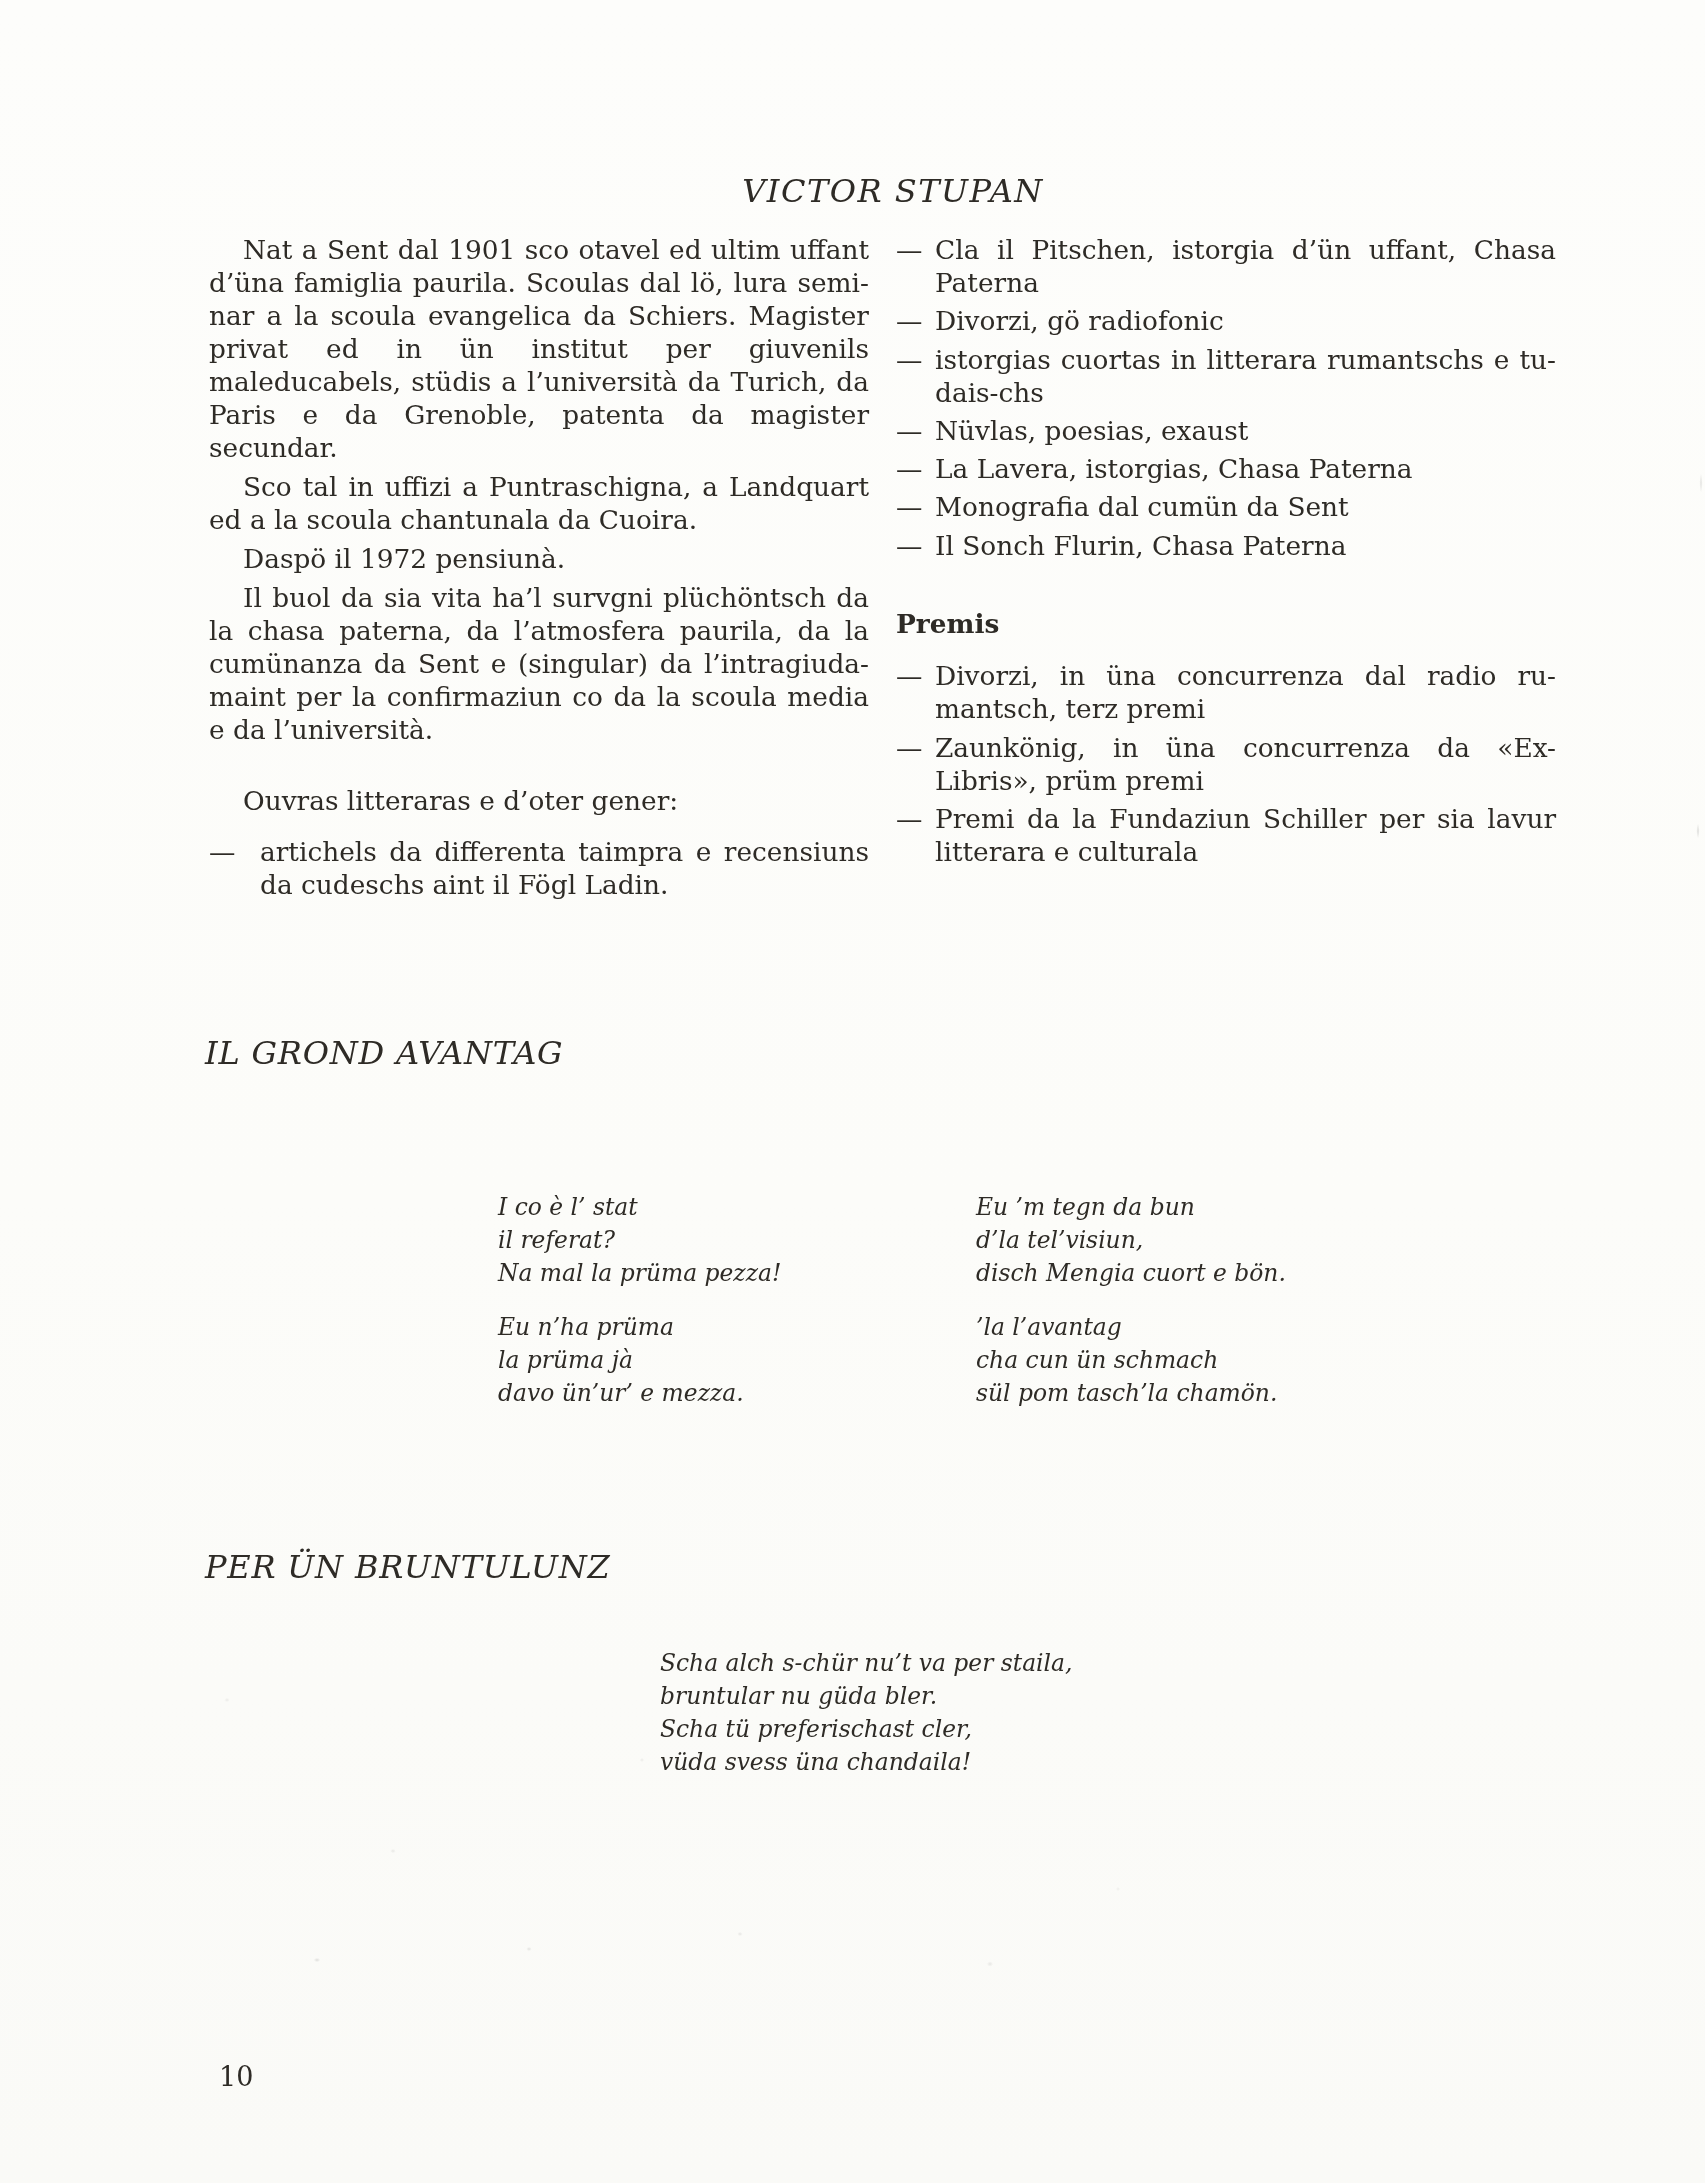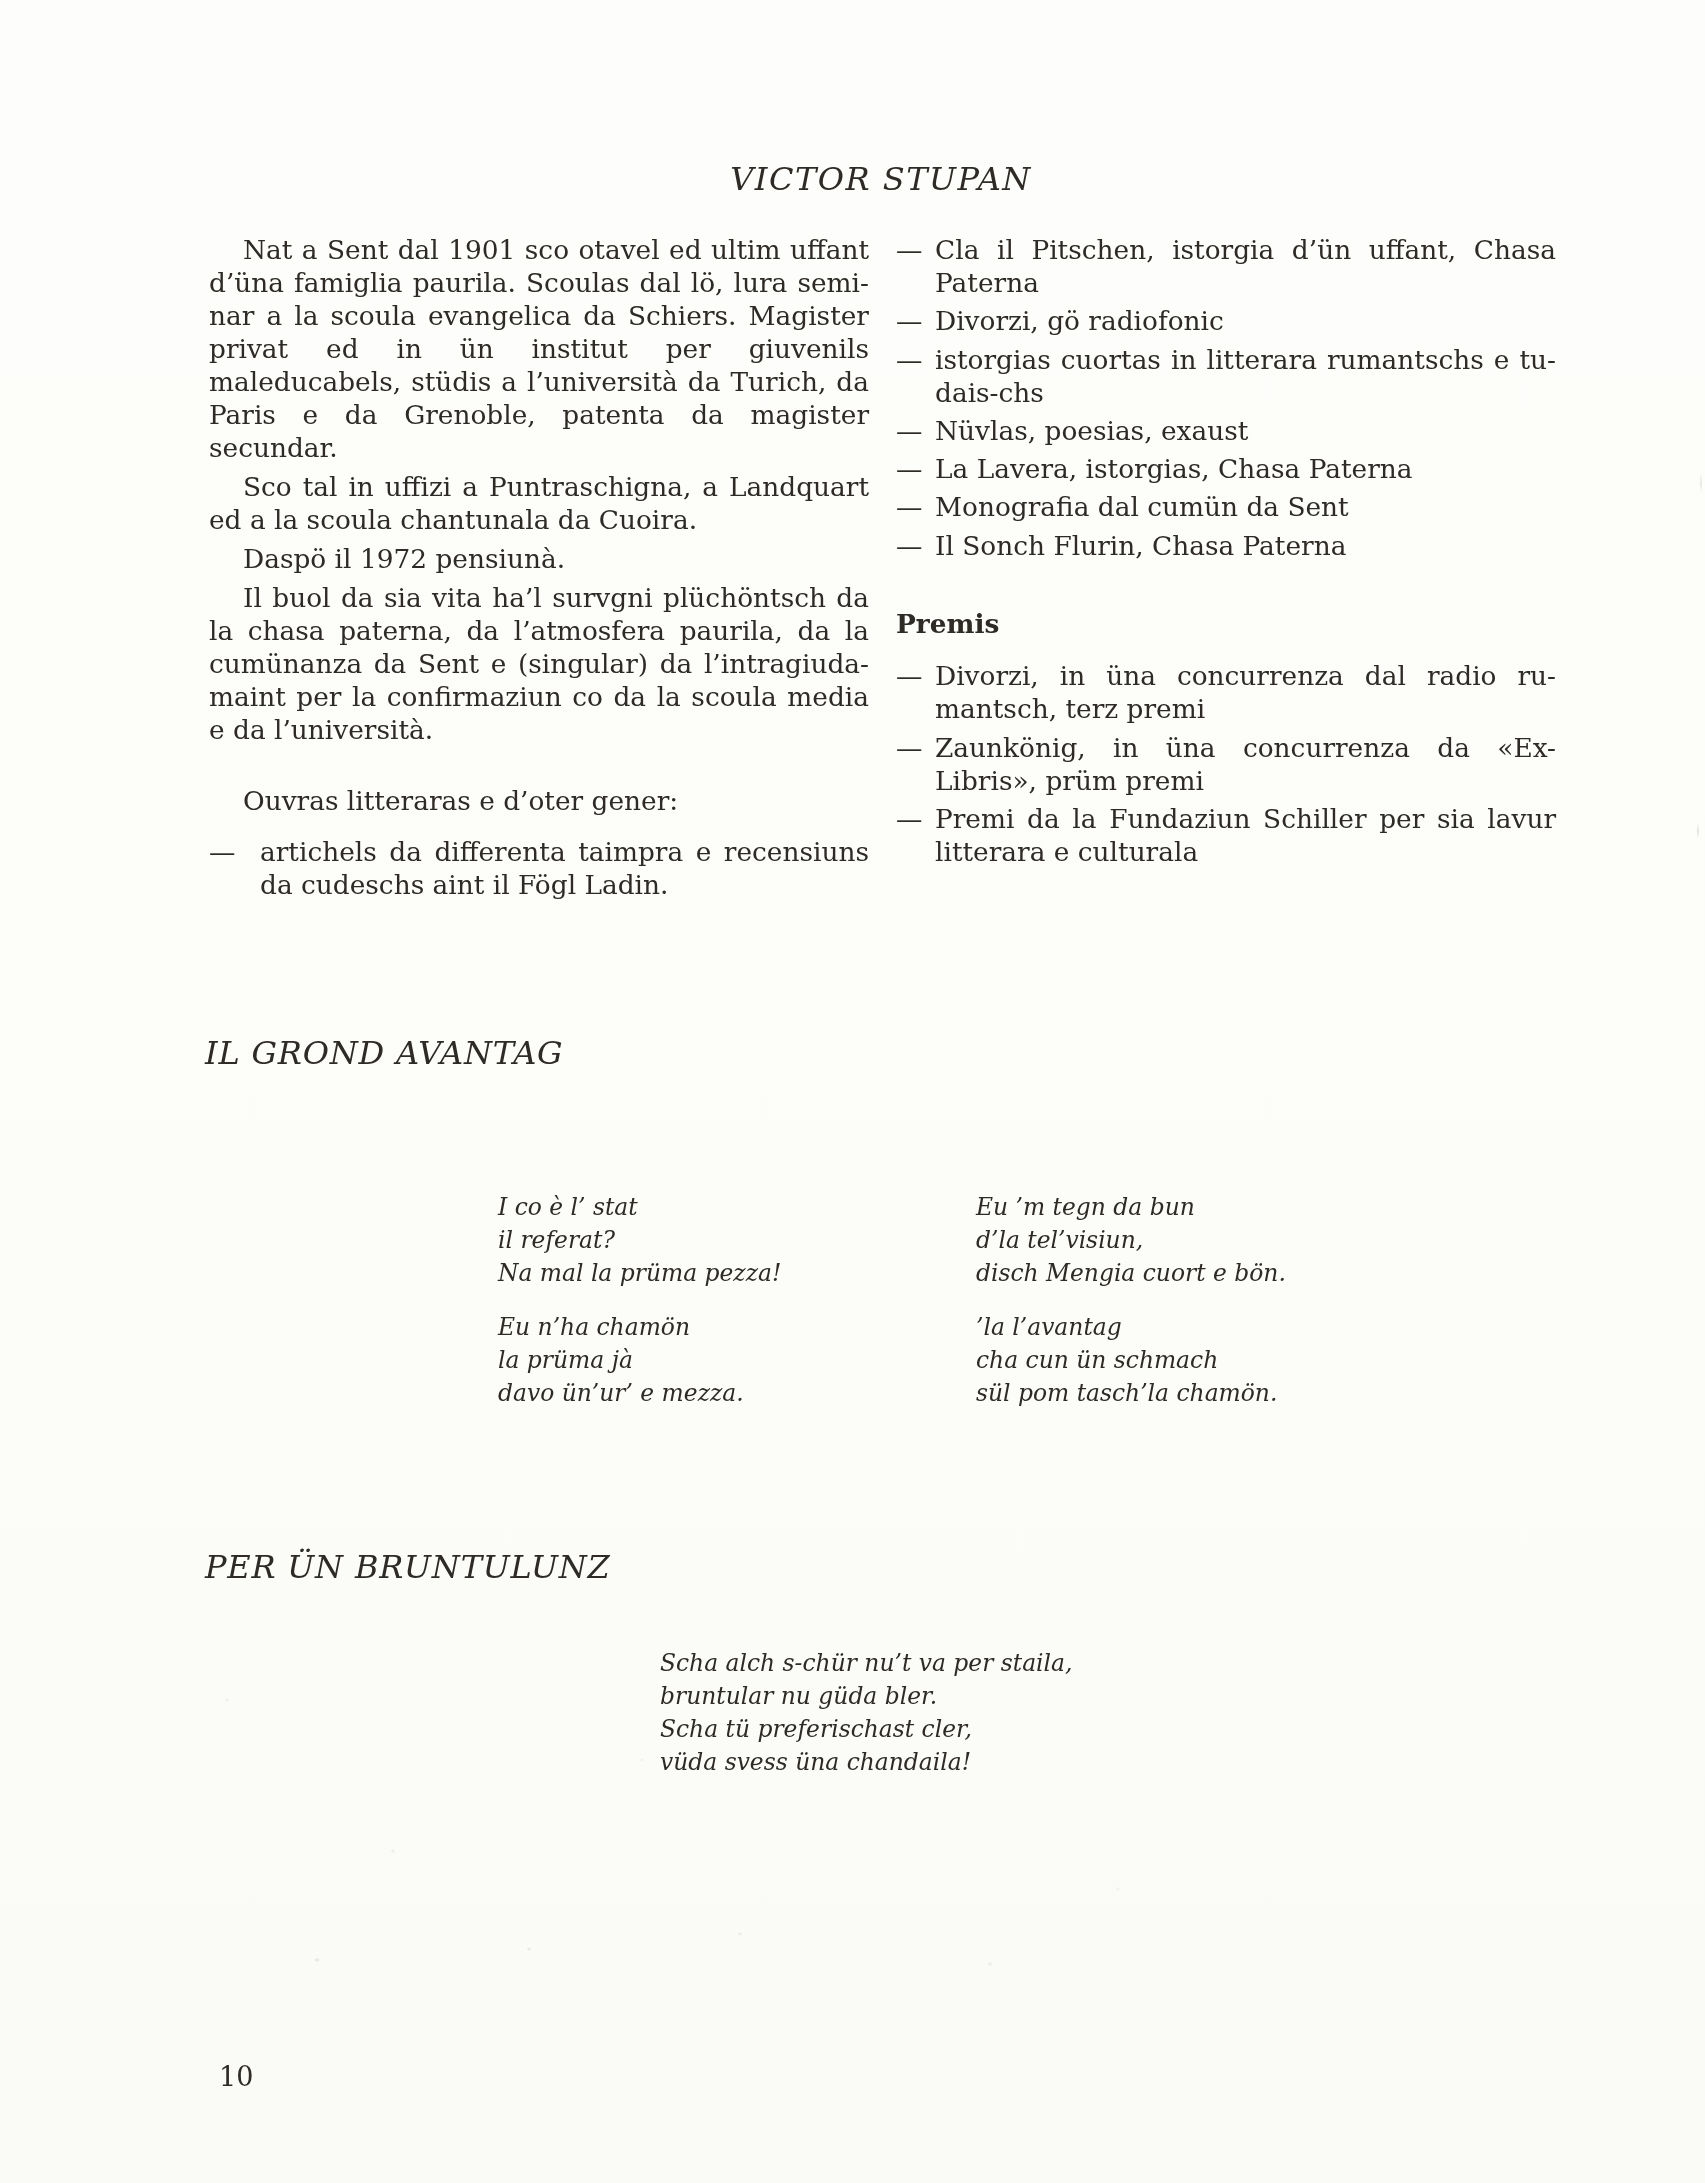--- a/index.html
+++ b/index.html
@@ -25,21 +25,21 @@
       radial-gradient(4.5px 3.8px at 990px 1964px, rgba(90,90,88,.12), transparent 70%),
       radial-gradient(3.8px 3px at 393px 1851px, rgba(90,90,88,.12), transparent 70%),
       radial-gradient(3.8px 3px at 227px 1700px, rgba(90,90,88,.10), transparent 70%),
       radial-gradient(3px 3px at 642px 1760px, rgba(90,90,88,.10), transparent 70%),
       radial-gradient(3px 3px at 1118px 1889px, rgba(90,90,88,.08), transparent 70%),
       radial-gradient(2.3px 10.6px at 1698px 831px, rgba(120,120,118,.25), transparent 70%),
       radial-gradient(2.3px 13.6px at 1701px 483px, rgba(120,120,118,.2), transparent 70%);
   }
   .main-title {
     position: absolute; top: 160px; left: 205px; width: 1352px;
-    margin: 0; text-align: center;
+    margin: 12px; text-align: center;
     font-size: 32px; font-weight: normal; font-style: italic;
     letter-spacing: 1.5px; line-height: 1.2;
   }
   .columns {
     position: absolute; top: 233px; left: 209px; width: 1348px;
     display: flex; gap: 27px;
     font-size: 26.4px; line-height: 33px;
   }
   .col { width: 660px; }
   .col p { margin: 0; text-align: justify; }
@@ -148,21 +148,21 @@
 
   <h2 class="mid-title">IL GROND AVANTAG</h2>
 
   <div class="poem poem-a">
     <div class="stanza">
       <span class="poem-line">I co è l’ stat</span>
       <span class="poem-line">il referat?</span>
       <span class="poem-line">Na mal la prüma pezza!</span>
     </div>
     <div class="stanza">
-      <span class="poem-line">Eu n’ha chamön</span>
+      <span class="poem-line">Eu n’ha prüma</span>
       <span class="poem-line">la prüma jà</span>
       <span class="poem-line">davo ün’ur’ e mezza.</span>
     </div>
   </div>
 
   <div class="poem poem-b">
     <div class="stanza">
       <span class="poem-line">Eu ’m tegn da bun</span>
       <span class="poem-line">d’la tel’visiun,</span>
       <span class="poem-line">disch Mengia cuort e bön.</span>

